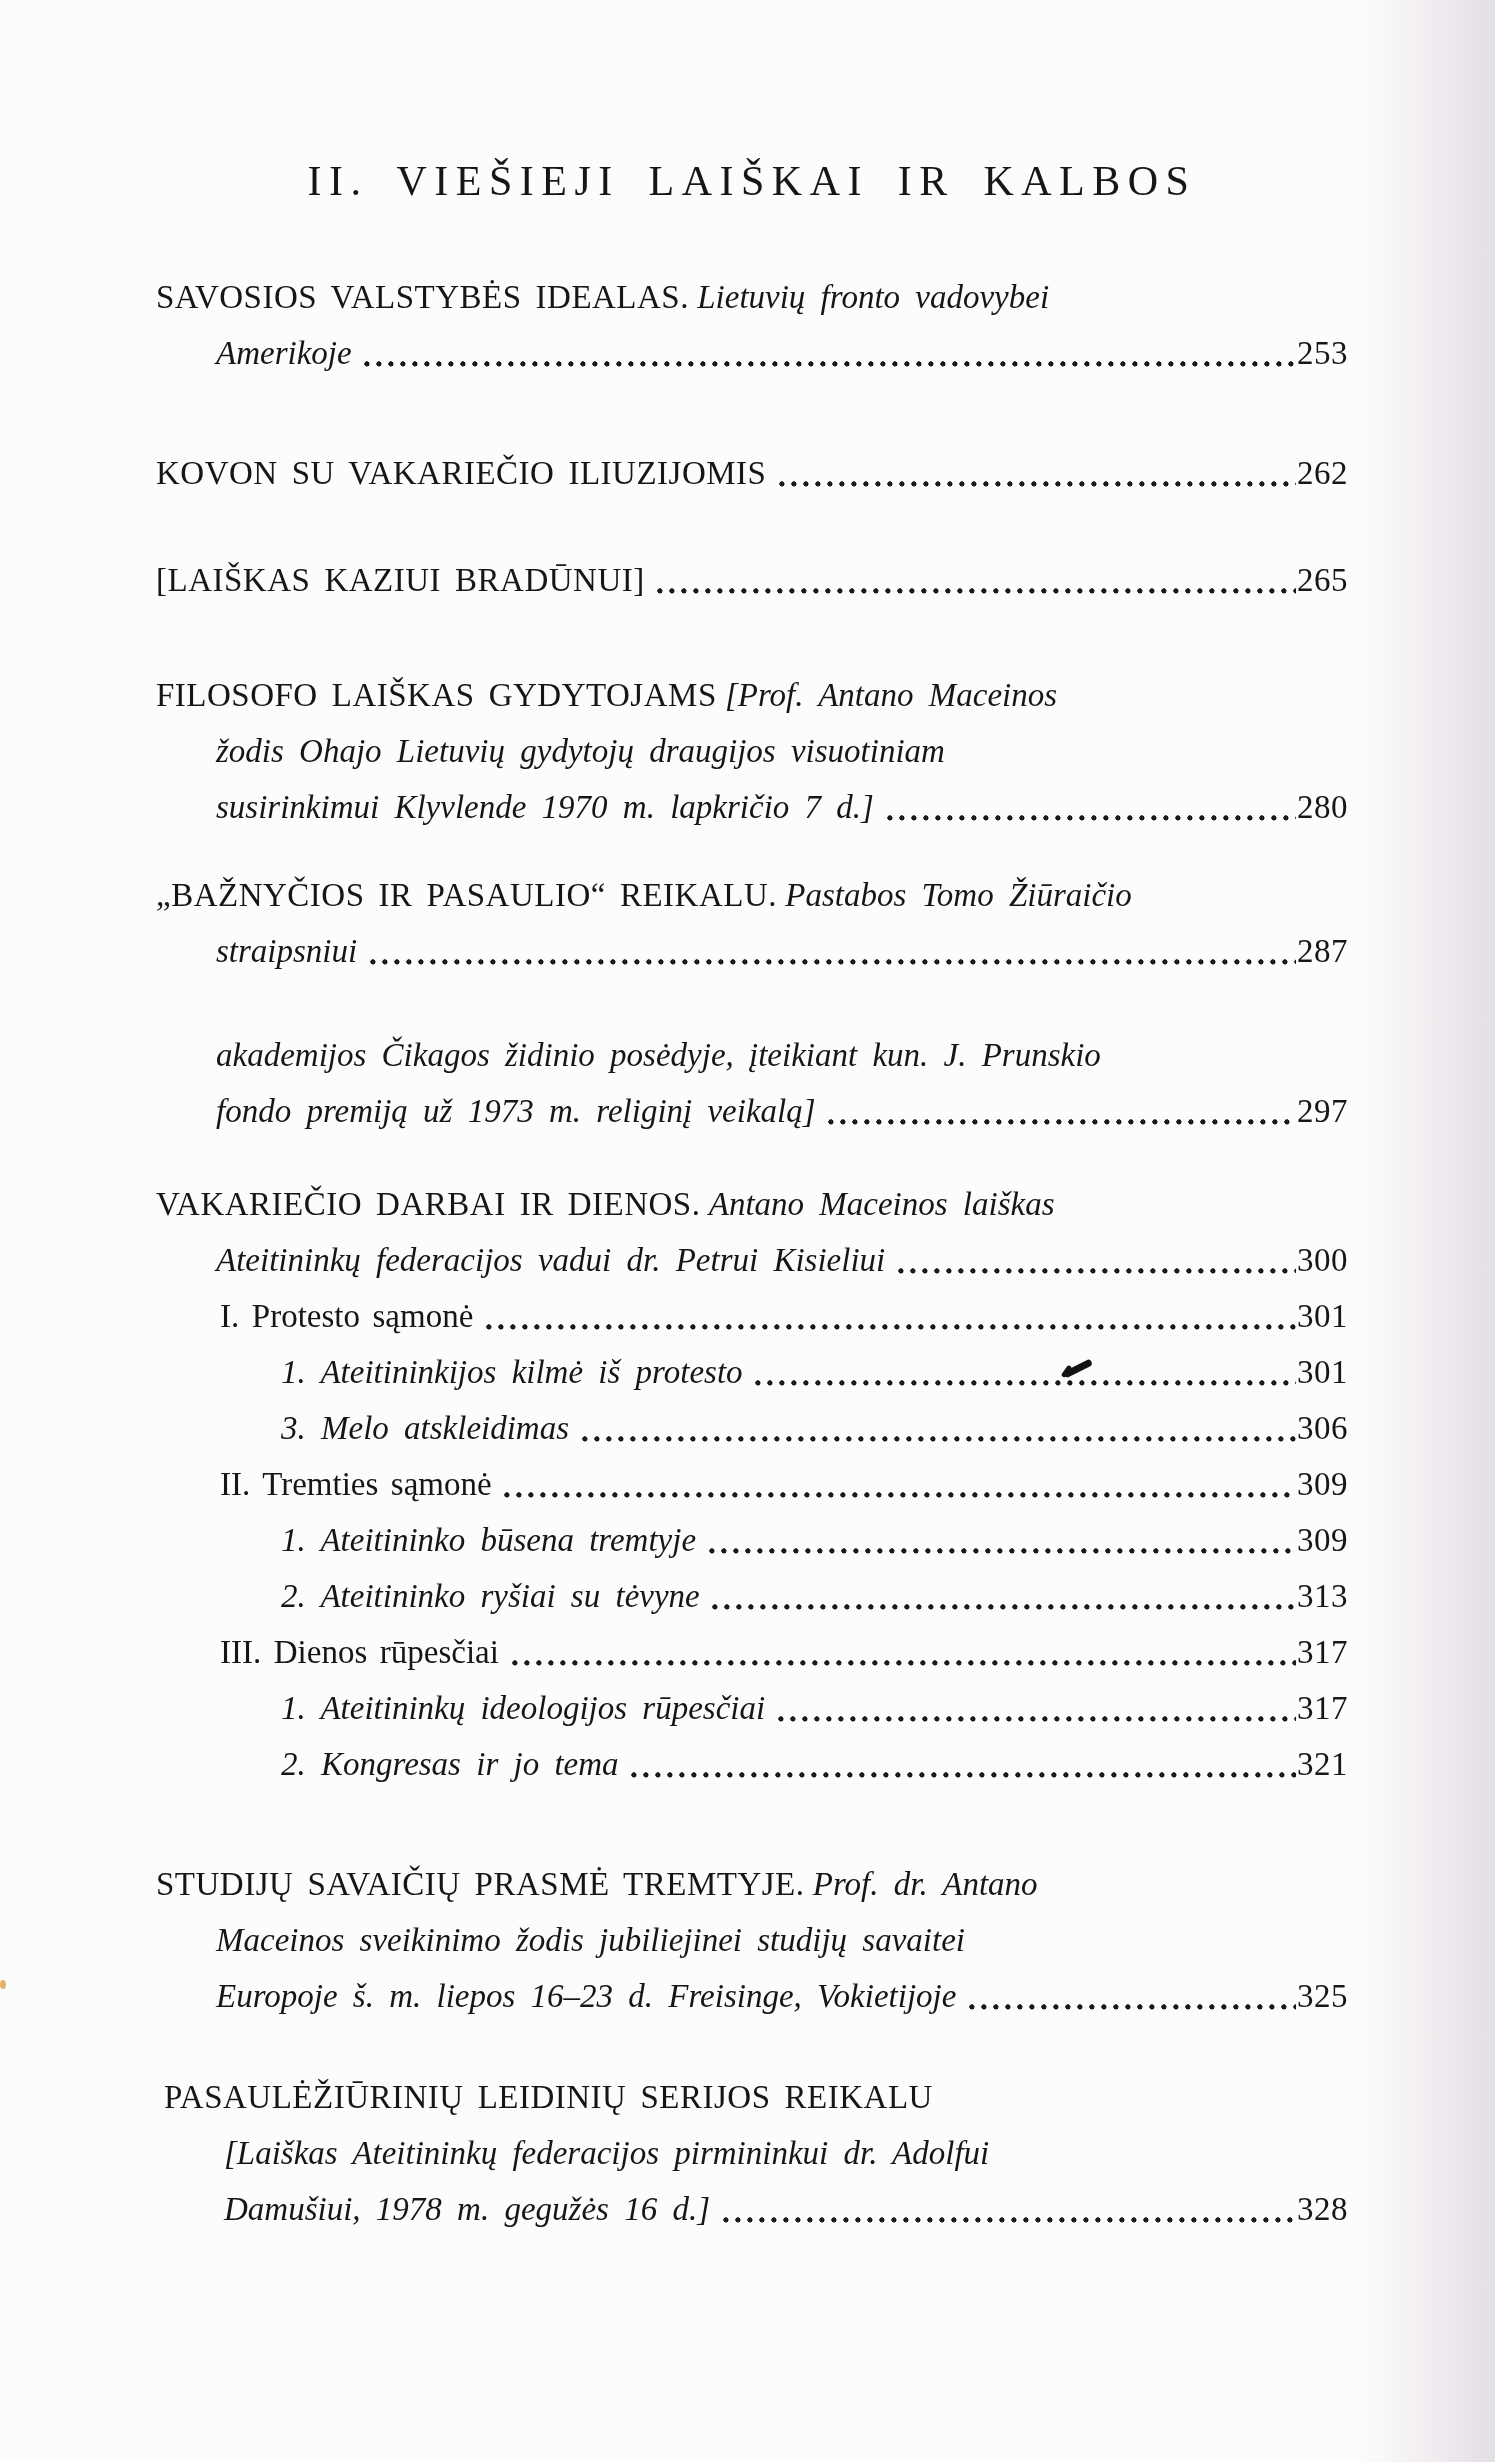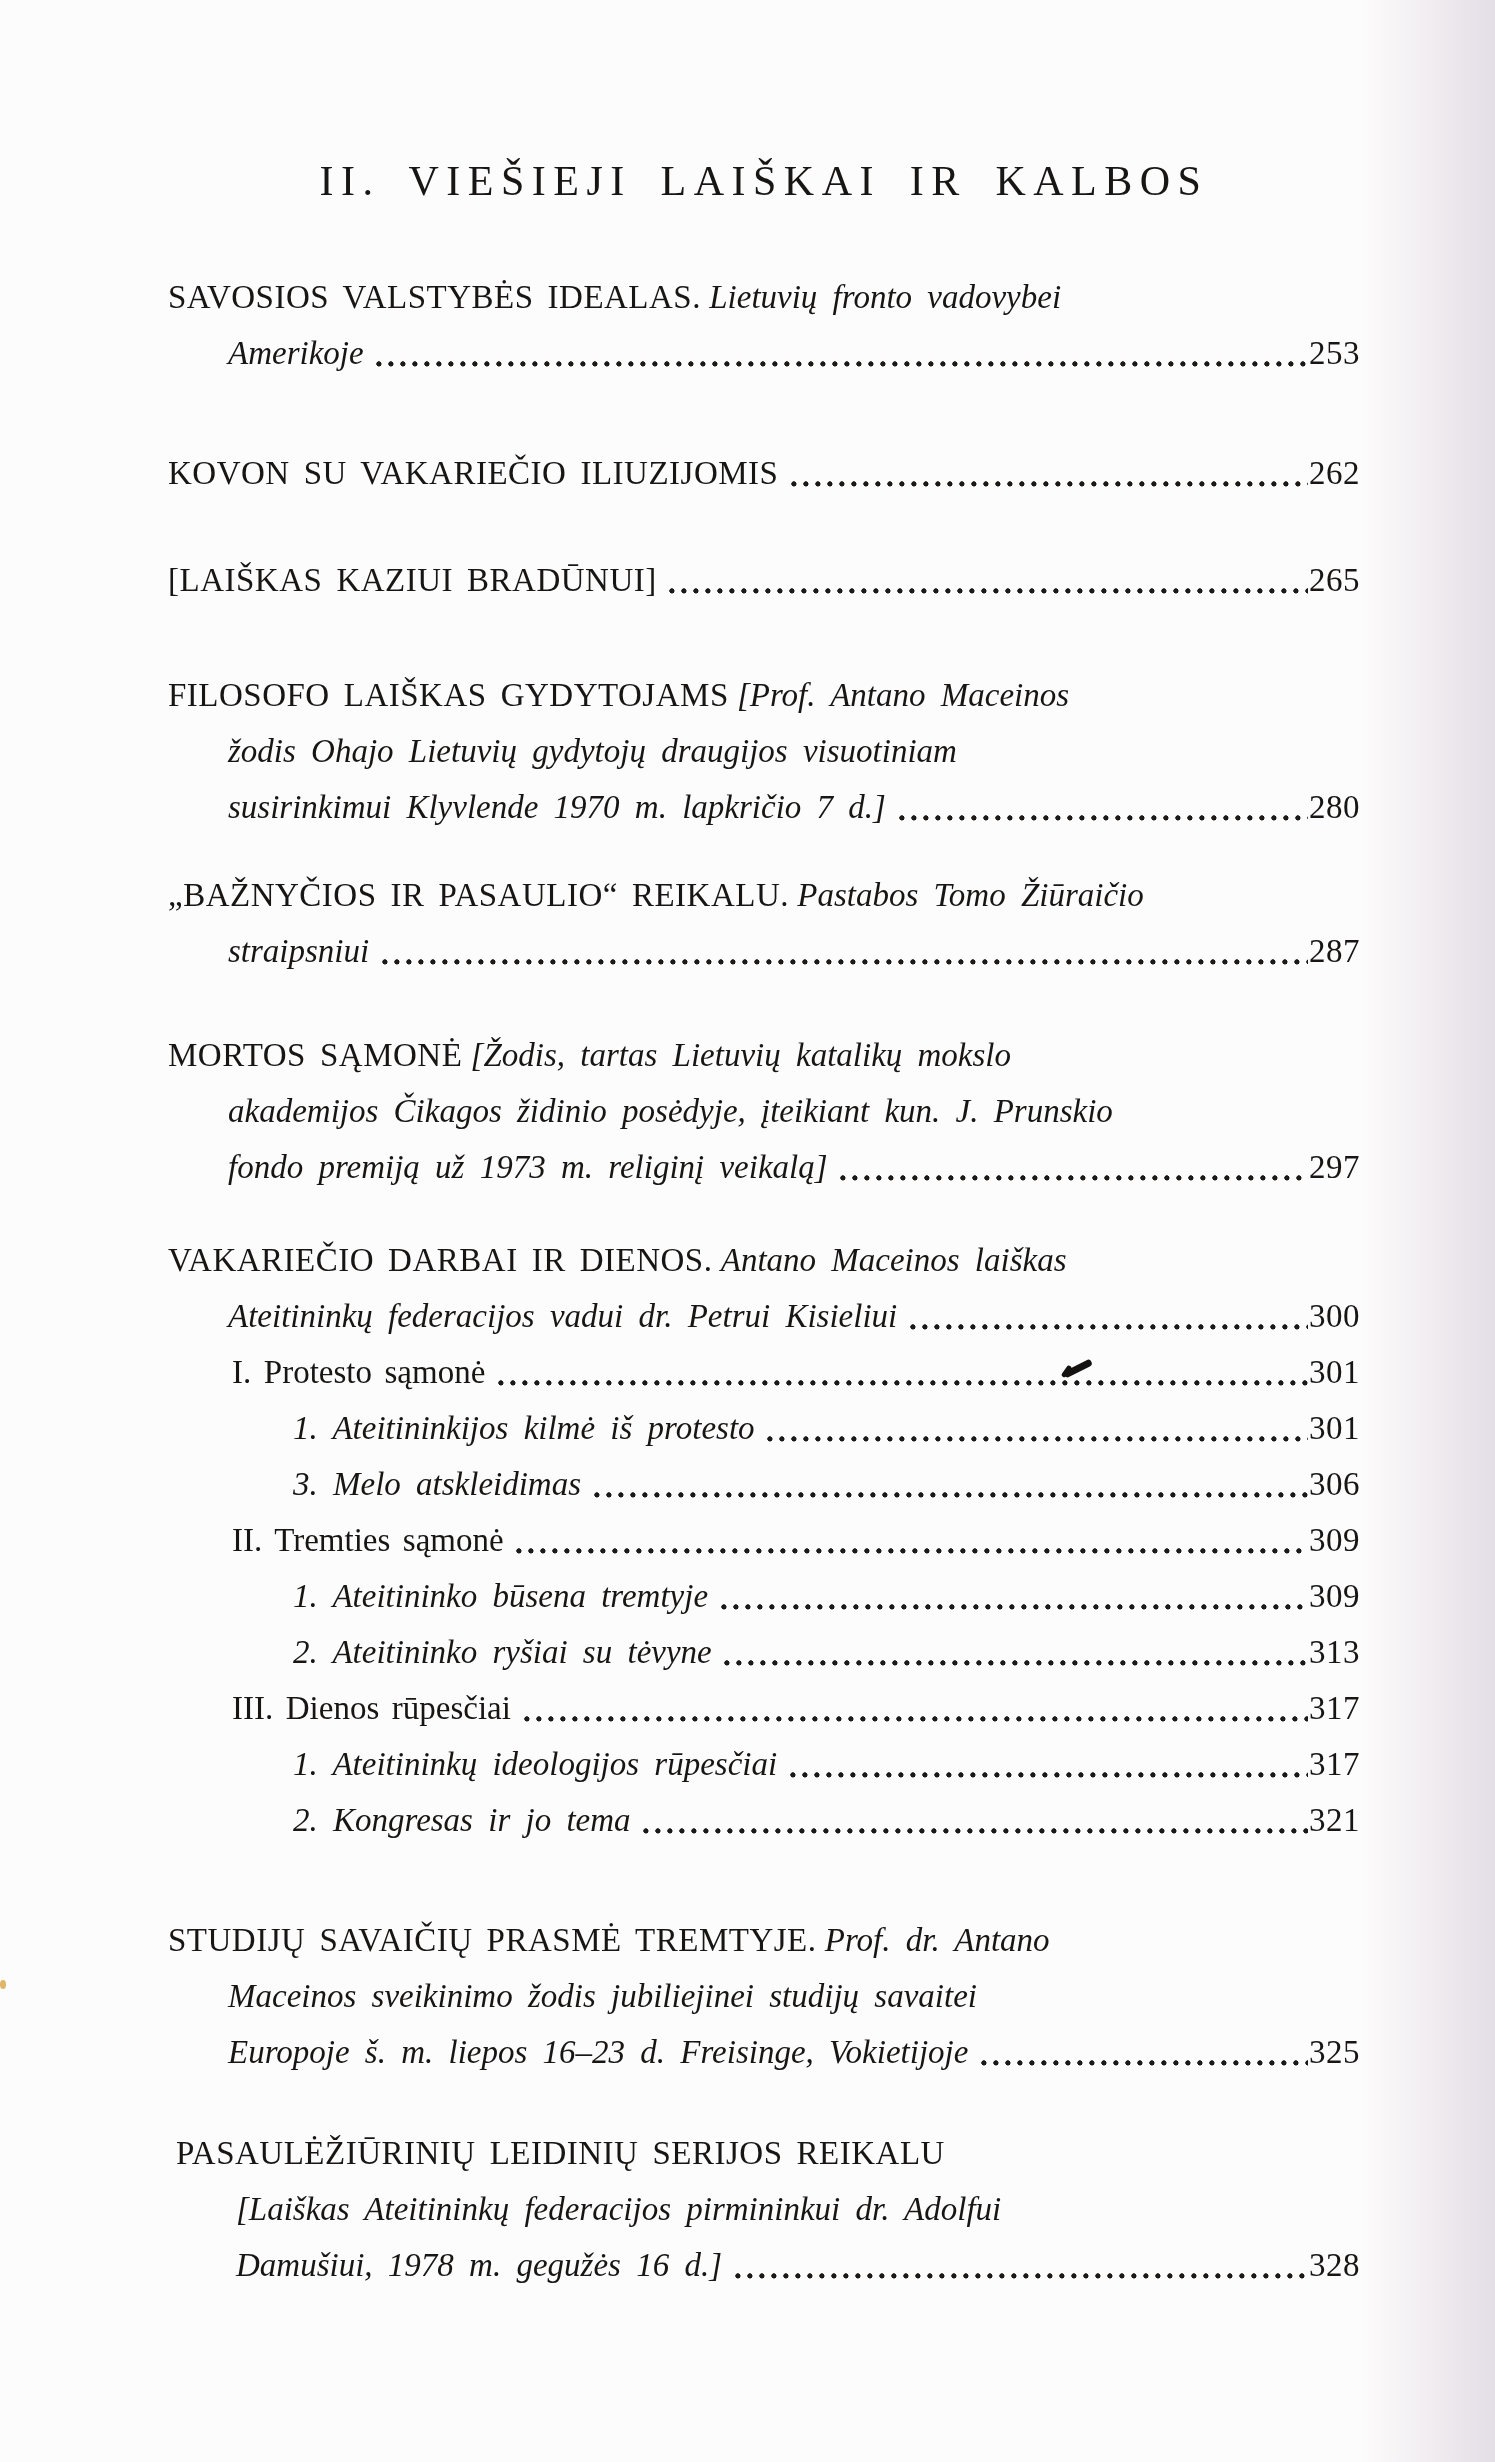--- a/index.html
+++ b/index.html
@@ -10,21 +10,21 @@
     overflow:hidden;
     font-family:"Liberation Serif","DejaVu Serif",serif;
     color:#17161 5;
     color:#171615;
   }
   .edge-shade {
     position:absolute; top:0; right:0; width:136px; height:100%;
     background:linear-gradient(to right, rgba(234,228,234,0) 0%, rgba(234,228,234,0.55) 45%, rgba(226,220,228,0.95) 100%);
     pointer-events:none;
   }
-  .content { position:absolute; left:168px; top:0; width:1192px; }
+  .content { position:absolute; left:156px; top:0; width:1192px; }
   .heading {
     margin-top:155px; height:53px; line-height:53px;
     text-align:center; font-size:42px; letter-spacing:7.5px; word-spacing:10.7px;
     white-space:nowrap;
   }
   .entry { }
   .line {
     display:flex; align-items:stretch;
     height:56px; line-height:56px;
     font-size:33px; white-space:nowrap;font-family:Liberation Serif, serif;
@@ -124,26 +124,20 @@
         </span>
       </div>
       <div class="line indent-cont">
         <span class="seg ital">straipsniui</span>
         <span class="leader"></span>
         <span class="pagenum">287</span>
       </div>
     </div>
 
     <div class="entry" style="margin-top:48px;">
-      <div class="line">
-        <span class="seg">
-          <span class="caps">MORTOS SĄMONĖ</span>
-          <span class="ital">[Žodis, tartas Lietuvių katalikų mokslo</span>
-        </span>
-      </div>
       <div class="line indent-cont">
         <span class="seg ital">akademijos Čikagos židinio posėdyje, įteikiant kun. J. Prunskio</span>
       </div>
       <div class="line indent-cont">
         <span class="seg ital">fondo premiją už 1973 m. religinį veikalą]</span>
         <span class="leader"></span>
         <span class="pagenum">297</span>
       </div>
     </div>
 

